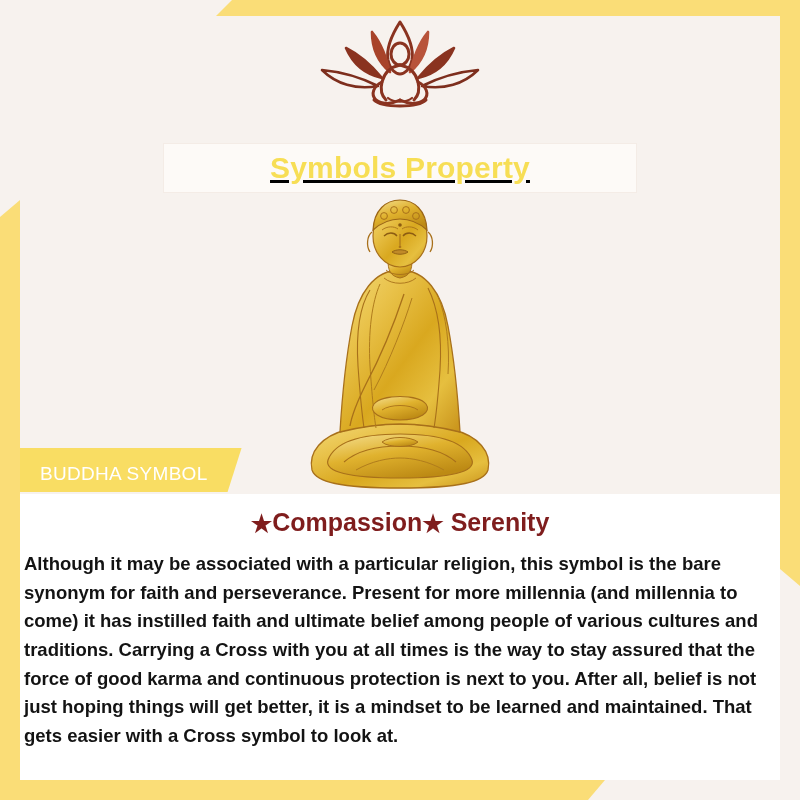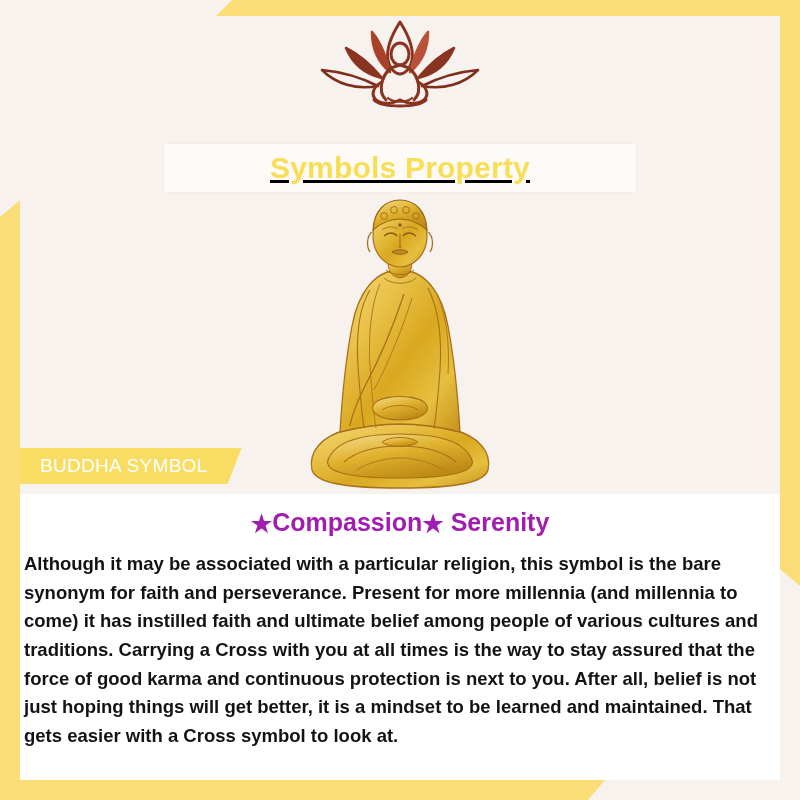--- a/index.html
+++ b/index.html
@@ -115,21 +115,21 @@
     align-items: flex-end;
     justify-content: center;
   }
 
   
   .symbol-tag {
     position: absolute;
     left: 20px;
     top: 448px;
     height: 36px;
-    padding: 0 34px 0 20px;
+    padding: 8px 34px 0 20px;
     background: #f9dd63;
     display: flex;
     align-items: center;
     clip-path: polygon(0 0, 100% 0, calc(100% - 14px) 100%, 0 100%);
   }
   .symbol-tag-label {
     color: #ffffff;
     font-size: 19px;
     letter-spacing: 0.3px;
     white-space: nowrap;
@@ -143,21 +143,21 @@
     width: 760px;
     height: 286px;
     background: #ffffff;
   }
 
   .subheading {
     margin: 14px 0 8px 0;
     text-align: center;
     font-weight: 700;
     font-size: 25px;
-    color: #a21caf;
+    color: #7f1d1d;
     white-space: nowrap;
   }
   .subheading .star {
     font-size: 24px;
     vertical-align: -1px;
   }
 
   .body-copy {
     margin: 12px 0 0 0;
     padding: 0 10px 0 4px;

